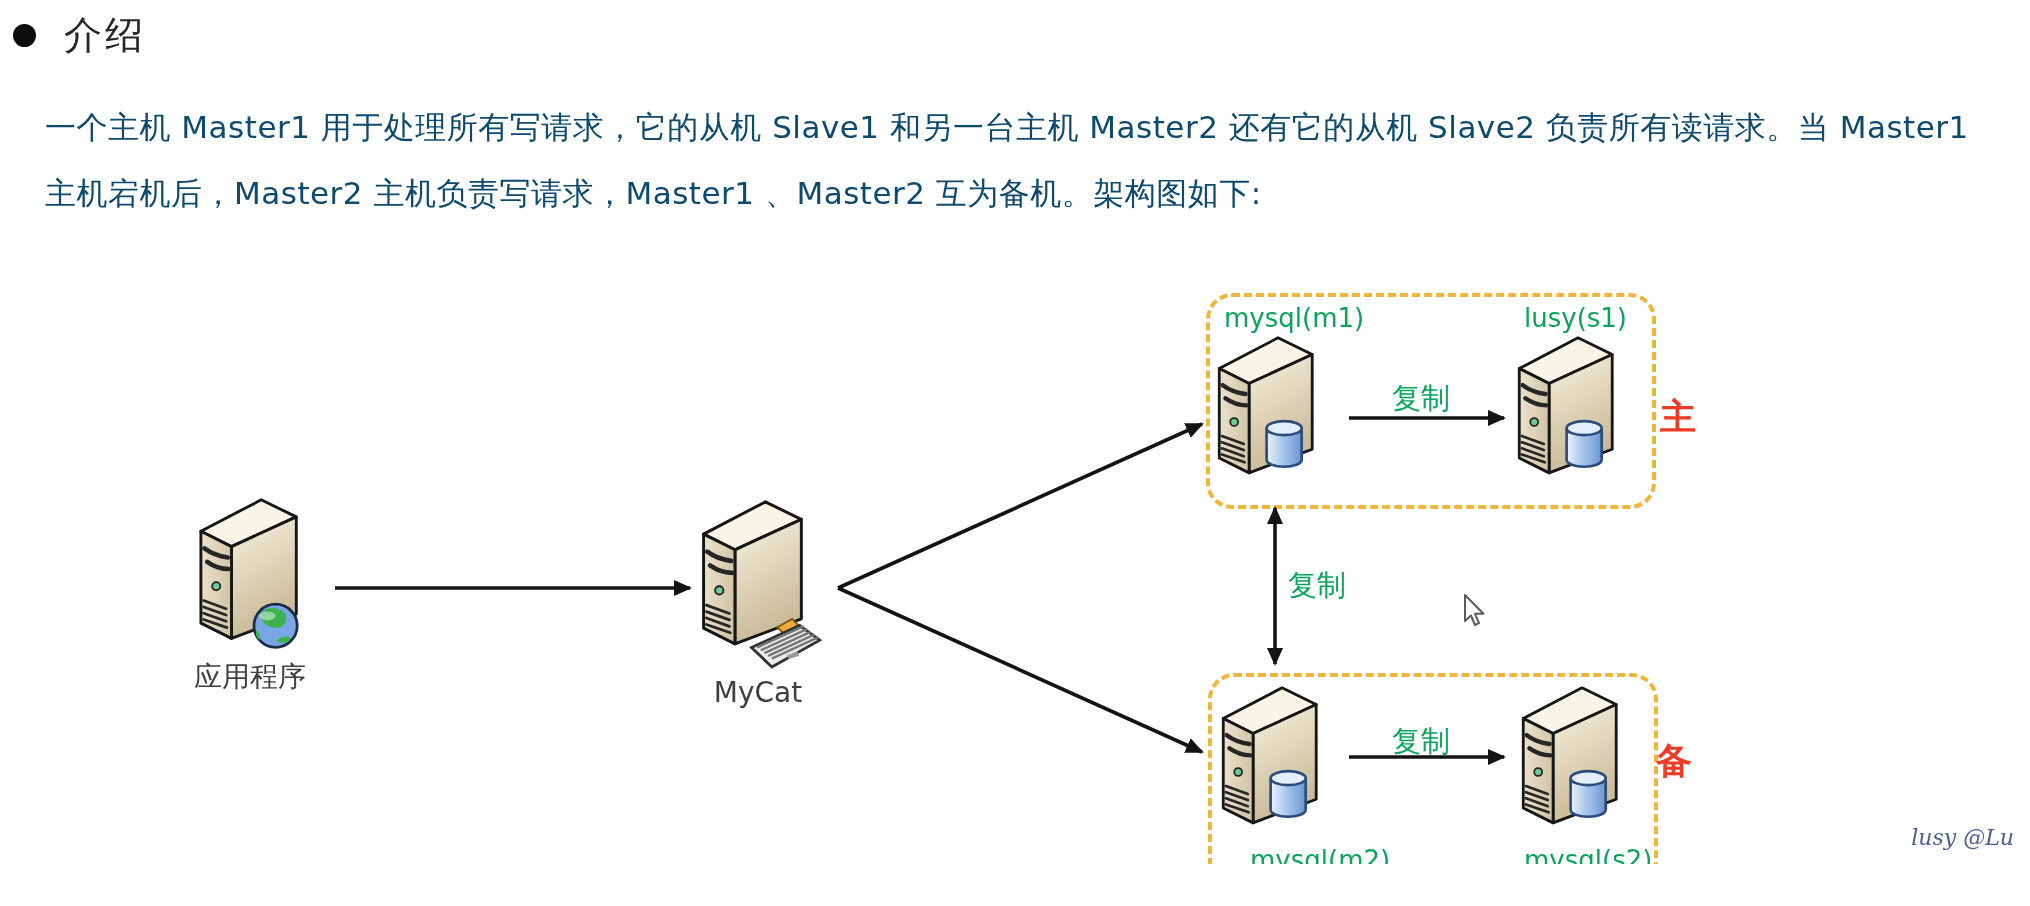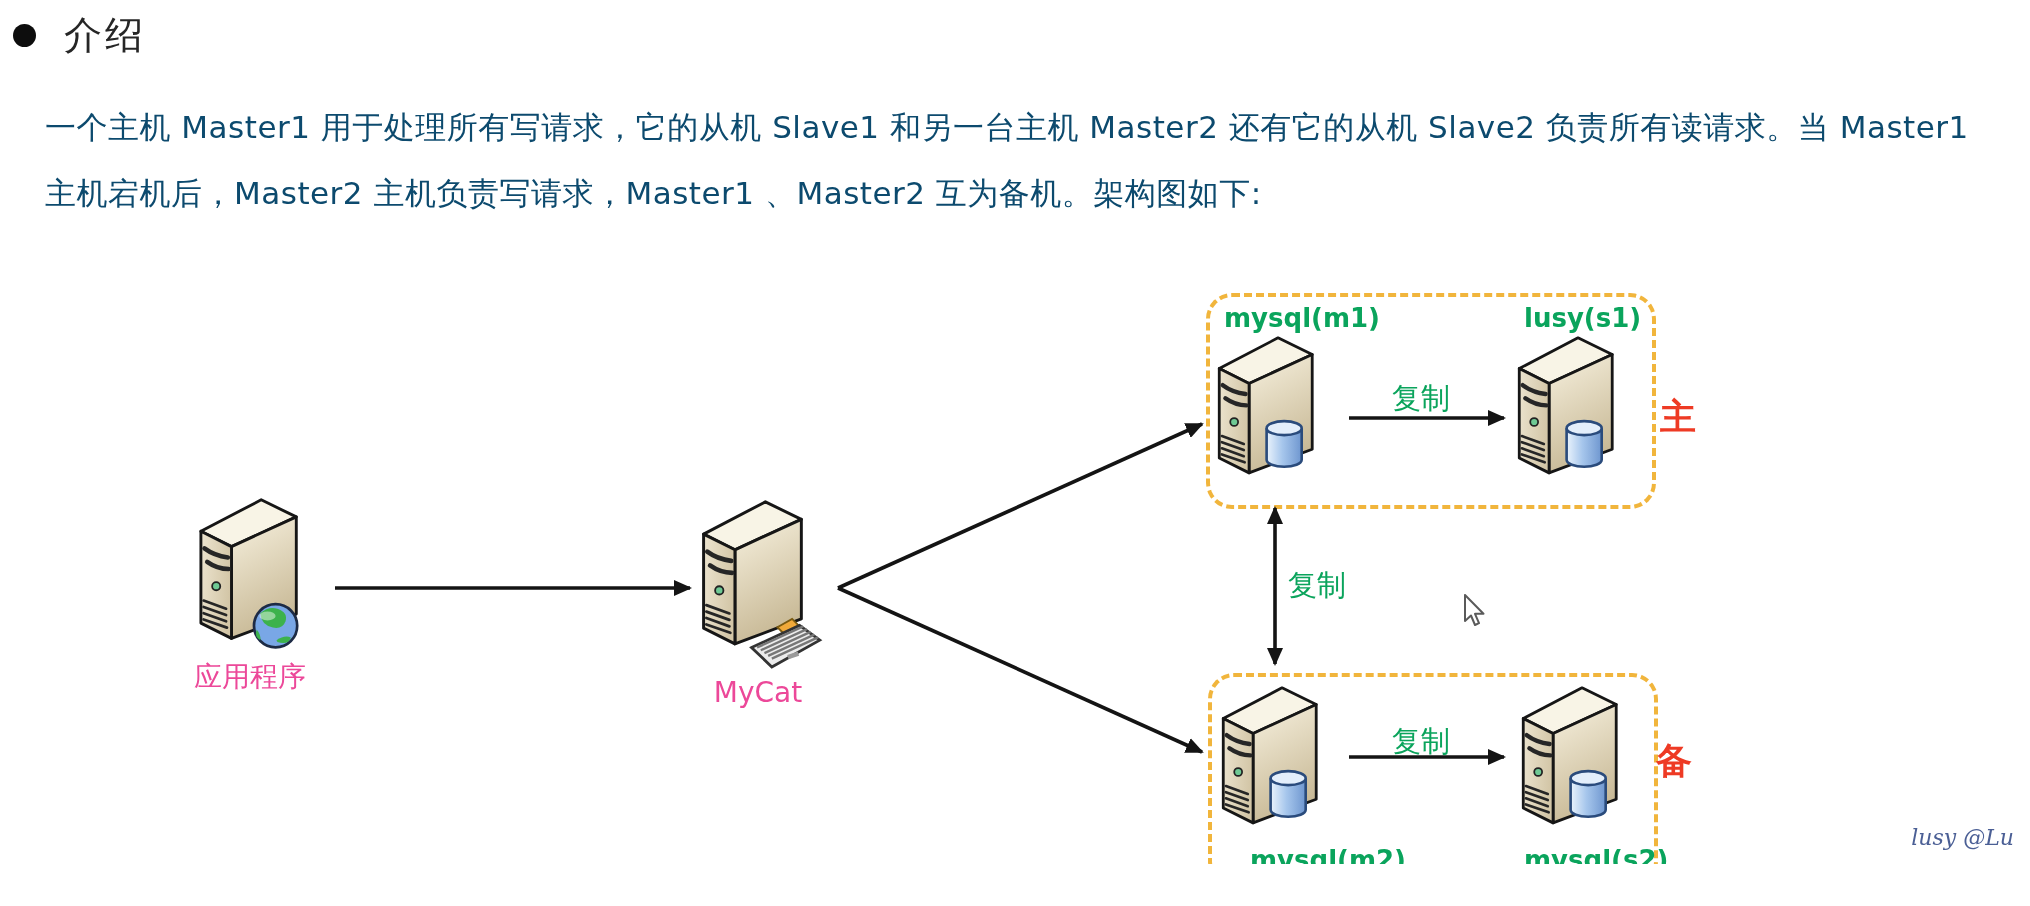--- a/index.html
+++ b/index.html
@@ -13,22 +13,22 @@
   .title{font-size:38px;color:#262626;font-weight:500;letter-spacing:3px;}
   
   .para{position:absolute;left:45px;top:94px;color:#0c4a6e;font-size:31px;}
   .para .line{height:66px;line-height:66px;white-space:nowrap;letter-spacing:0.5px;}
   
   .group-box{position:absolute;border:4px dashed #f1b53c;border-radius:26px;background:transparent;z-index:1;}
   #box-master{left:1206px;top:293px;width:442px;height:208px;}
   #box-backup{left:1208px;top:673px;width:442px;height:206px;}
   .server{position:absolute;z-index:3;}
   .server svg{width:100%;height:100%;overflow:visible;display:block;}
-  .glabel{position:absolute;color:#0aa45c;font-size:26px;font-weight:700;white-space:nowrap;z-index:4;}
-  .nodelabel{position:absolute;color:#ec4899;font-size:28px;font-weight:500;text-align:center;white-space:nowrap;z-index:4;}
+  .glabel{position:absolute;color:#0aa45c;font-size:26px;font-weight:400;white-space:nowrap;z-index:4;}
+  .nodelabel{position:absolute;color:#404040;font-size:28px;font-weight:500;text-align:center;white-space:nowrap;z-index:4;}
   .copylabel{position:absolute;color:#0aa45c;font-size:29px;font-weight:500;white-space:nowrap;z-index:4;}
   .rolelabel{position:absolute;color:#ee3a24;font-size:36px;font-weight:600;white-space:nowrap;z-index:4;}
   .overlay{position:absolute;left:0;top:0;z-index:6;pointer-events:none;}
   .cursor{position:absolute;left:1462px;top:594px;z-index:9;}
   .watermark{
     position:absolute;right:16px;bottom:14px;color:#4b5f95;font-size:22px;
     font-family:"DejaVu Serif","Liberation Serif",serif;font-style:italic;z-index:4;
   }
 </style>
 </head>

